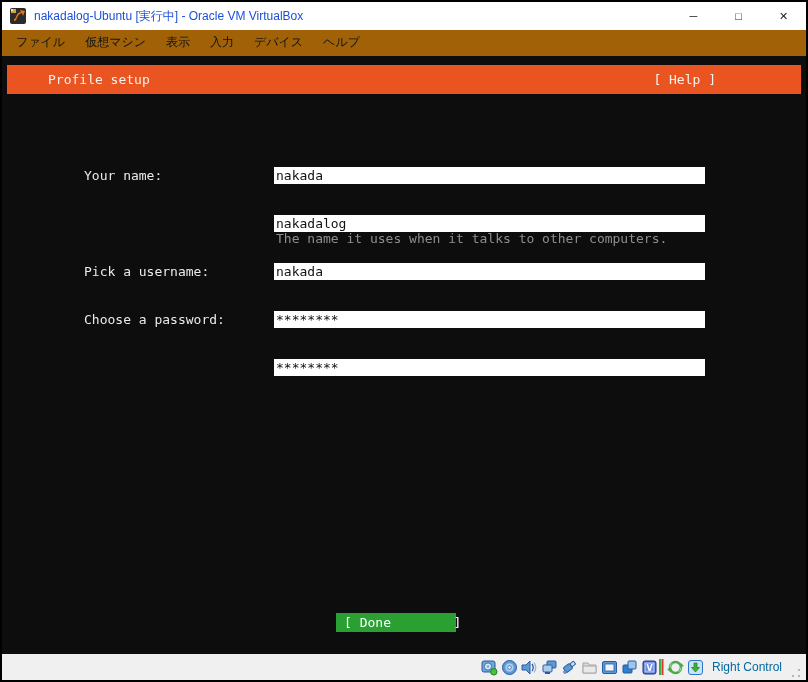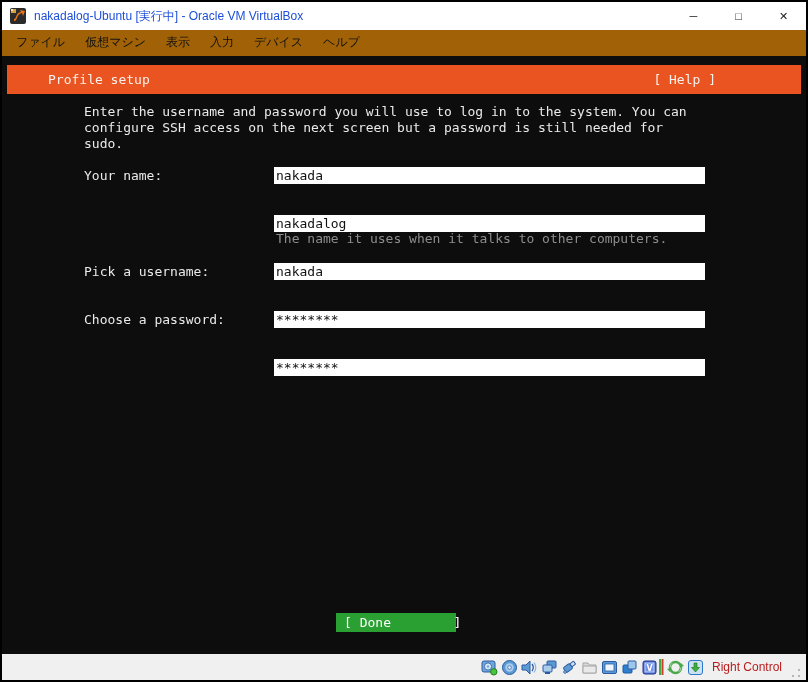--- a/index.html
+++ b/index.html
@@ -65,21 +65,21 @@
   }
 
   
   .statusbar {
     position:absolute; left:2px; top:654px; width:804px; height:26px;
     background:#f0f0f0; display:flex; align-items:center;
     justify-content:flex-end; padding-right:5px; gap:3px;
   }
   .sb-icon { width:17px; height:17px; flex:0 0 auto; display:block; }
   .sb-bars { width:5px; height:16px; flex:0 0 auto; display:block; margin-left:-2px; }
-  .host-key { font-size:12px; color:#b91c1c; margin:0 6px 0 5px; white-space:nowrap; }
+  .host-key { font-size:12px; color:#0369a1; margin:0 6px 0 5px; white-space:nowrap; }
   .grip { width:10px; height:10px; flex:0 0 auto; align-self:flex-end; margin-bottom:2px; }
 </style>
 </head>
 <body>
 
 <div class="window">
 
   <div class="titlebar">
     <svg class="vm-app-icon" viewBox="0 0 18 16">
       <rect x="0" y="0" width="16" height="16" rx="2" fill="#2b2b2b"></rect>
@@ -104,25 +104,20 @@
     <span class="menu-item">ヘルプ</span>
   </div>
 
   <div class="vm-screen">
 
     <div class="tui-header">
       <span class="tui-title">Profile setup</span>
       <span class="tui-help">[ Help ]</span>
     </div>
 
-    <div class="tui-intro">
-      <div>Enter the username and password you will use to log in to the system. You can</div>
-      <div>configure SSH access on the next screen but a password is still needed for</div>
-      <div>sudo.</div>
-    </div>
 
     <div class="form-row row-0">
       <span class="field-label">Your name:</span>
       <span class="field-input">nakada</span>
     </div>
 
     <div class="form-row row-1">
       <span class="field-input">nakadalog</span>
     </div>
     <div class="field-help">The name it uses when it talks to other computers.</div>

